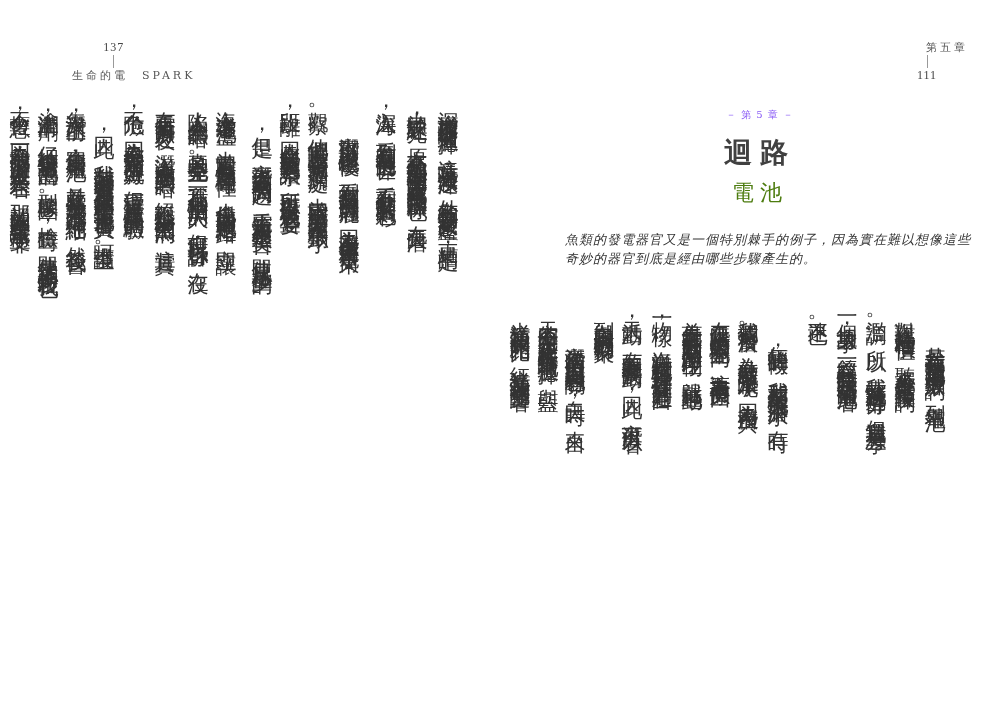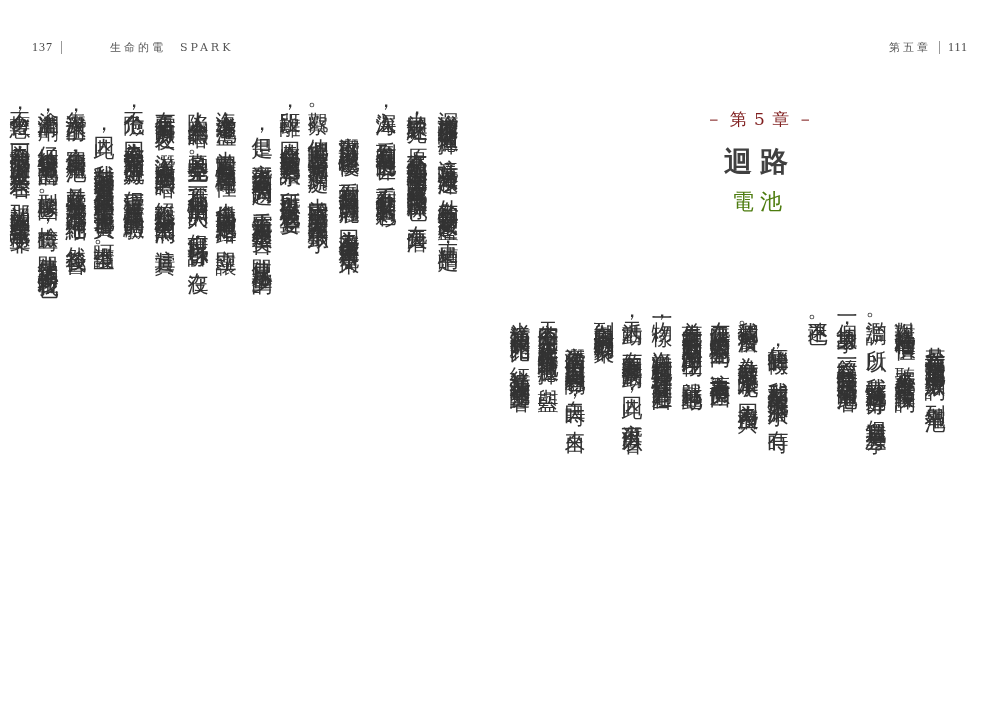--- a/index.html
+++ b/index.html
@@ -8,41 +8,41 @@
     background: #ffffff;
     font-family: "DejaVu Serif", "Liberation Serif", serif;
     color: #2a2a2a;
     position: relative;
   }
   .spread { position: absolute; inset: 0; }
   .page { position: absolute; top: 0; height: 709px; }
   .page-left { left: 0; width: 500px; }
   .page-right { left: 500px; width: 500px; }
 
-  .header { position: absolute; top: 40px; font-size: 11px; color: #555; letter-spacing: 1px; display: flex; align-items: center; }
+  .header { position: absolute; top: 40px; font-size: 11px; color: #555; letter-spacing: 1px; display: flex; align-items: center; flex-direction: column; }
   .header .num { font-family: "Liberation Serif", serif; font-size: 12px; color: #444; }
   .header .sep { display: inline-block; width: 1px; height: 13px; background: #999; margin: 0 8px; }
   .header .title { letter-spacing: 3px; margin-left: 40px; }
   .page-left .header { left: 32px; }
   .page-right .header { right: 32px; }
 
   .col {
     position: absolute;
     writing-mode: vertical-rl;
     text-orientation: upright;
     font-size: 21px;
     line-height: 24px;
     letter-spacing: 2.2px;
     white-space: nowrap;
     color: #333;
   }
   .col .b { font-weight: bold; }
 
   .chapter-block { position: absolute; left: 200px; top: 108px; width: 120px; text-align: center; }
-  .chapter-label { font-size: 17px; color: #7f1d1d; letter-spacing: 1px; }
+  .chapter-label { font-size: 10px; color: #8b5cf6; letter-spacing: 1px; }
   .chapter-title { font-size: 28px; font-weight: bold; letter-spacing: 8px; margin-top: 12px; color: #404040; }
   .chapter-subtitle { font-size: 22px; letter-spacing: 6px; margin-top: 6px; color: #4d7c0f; }
 
   .epigraph { position: absolute; left: 65px; top: 230px; width: 410px; font-style: italic; font-size: 13px; line-height: 19px; color: #333; letter-spacing: 1px; }
   .epigraph-attr { position: absolute; left: 130px; top: 266px; font-style: italic; font-size: 13px; color: #333; letter-spacing: 0.5px; }
 </style>
 </head>
 <body>
 
 <div class="spread">
@@ -78,20 +78,21 @@
       <span class="sep"></span>
       <span class="num">111</span>
     </div>
 
     <div class="chapter-block">
       <div class="chapter-label">－ 第 5 章 －</div>
       <div class="chapter-title">迴路</div>
       <div class="chapter-subtitle">電池</div>
     </div>
 
+    <div class="epigraph">魚類的發電器官又是一個特別棘手的例子，因為實在難以想像這些奇妙的器官到底是經由哪些步驟產生的。</div>
 
     <div id="right-cols">
         <div class="col" style="left: 423px; top: 330px;"><span>若是我在這裡對電池的用途大放厥詞，列舉電池</span></div>
         <div class="col" style="left: 393px; top: 305px;"><span>對現代社會的種種價值，聽來多少都像是在重複陳詞</span></div>
         <div class="col" style="left: 364px; top: 305px;"><span>濫調。所以，我索性就跳過這部分。但我還是想分享</span></div>
         <div class="col" style="left: 335px; top: 305px;"><span>一個切身故事，曾經有一段時間我對手電筒的電池著</span></div>
         <div class="col" style="left: 306px; top: 305px;"><span>迷不已。</span></div>
         <div class="col" style="left: 266px; top: 330px;"><span>年輕的時候，我和朋友經常去玩水肺潛水。有時</span></div>
         <div class="col" style="left: 236px; top: 305px;"><span>我們還會夜潛。為什麼要在晚上潛水呢？因為夜潛與</span></div>
         <div class="col" style="left: 208px; top: 305px;"><span>在白天潛水時的體驗完全不同，這主要有兩個原因。</span></div>

